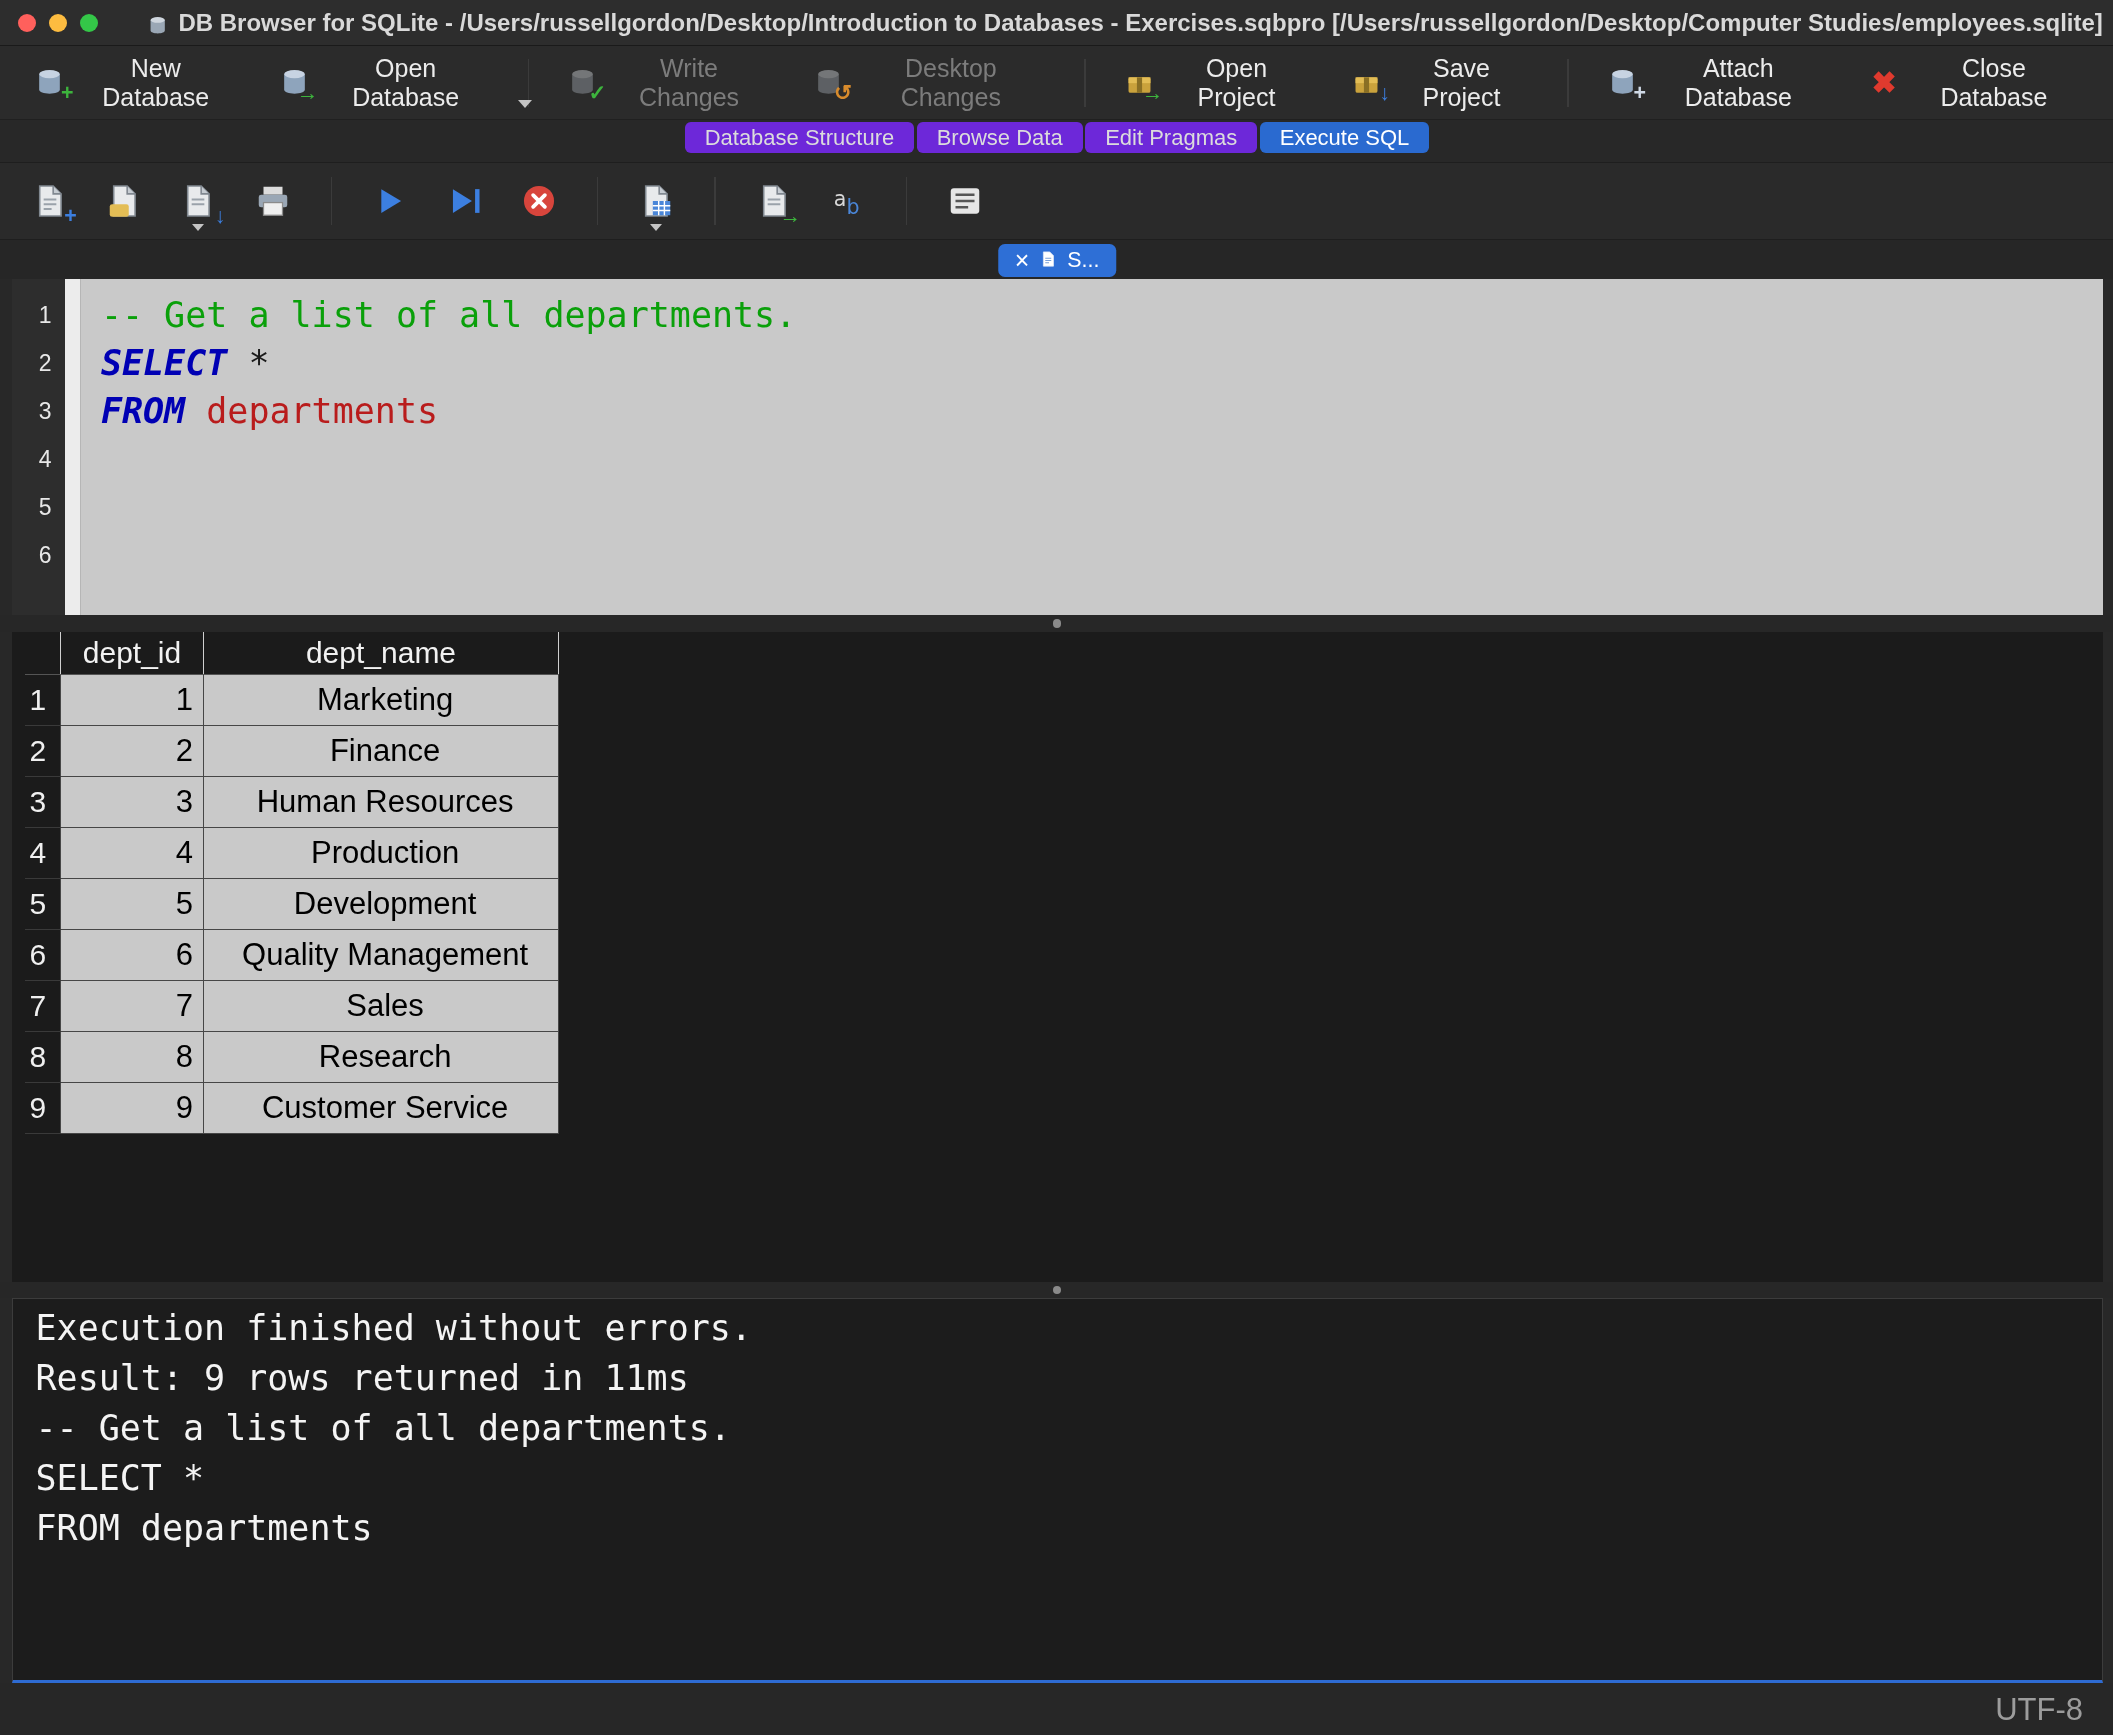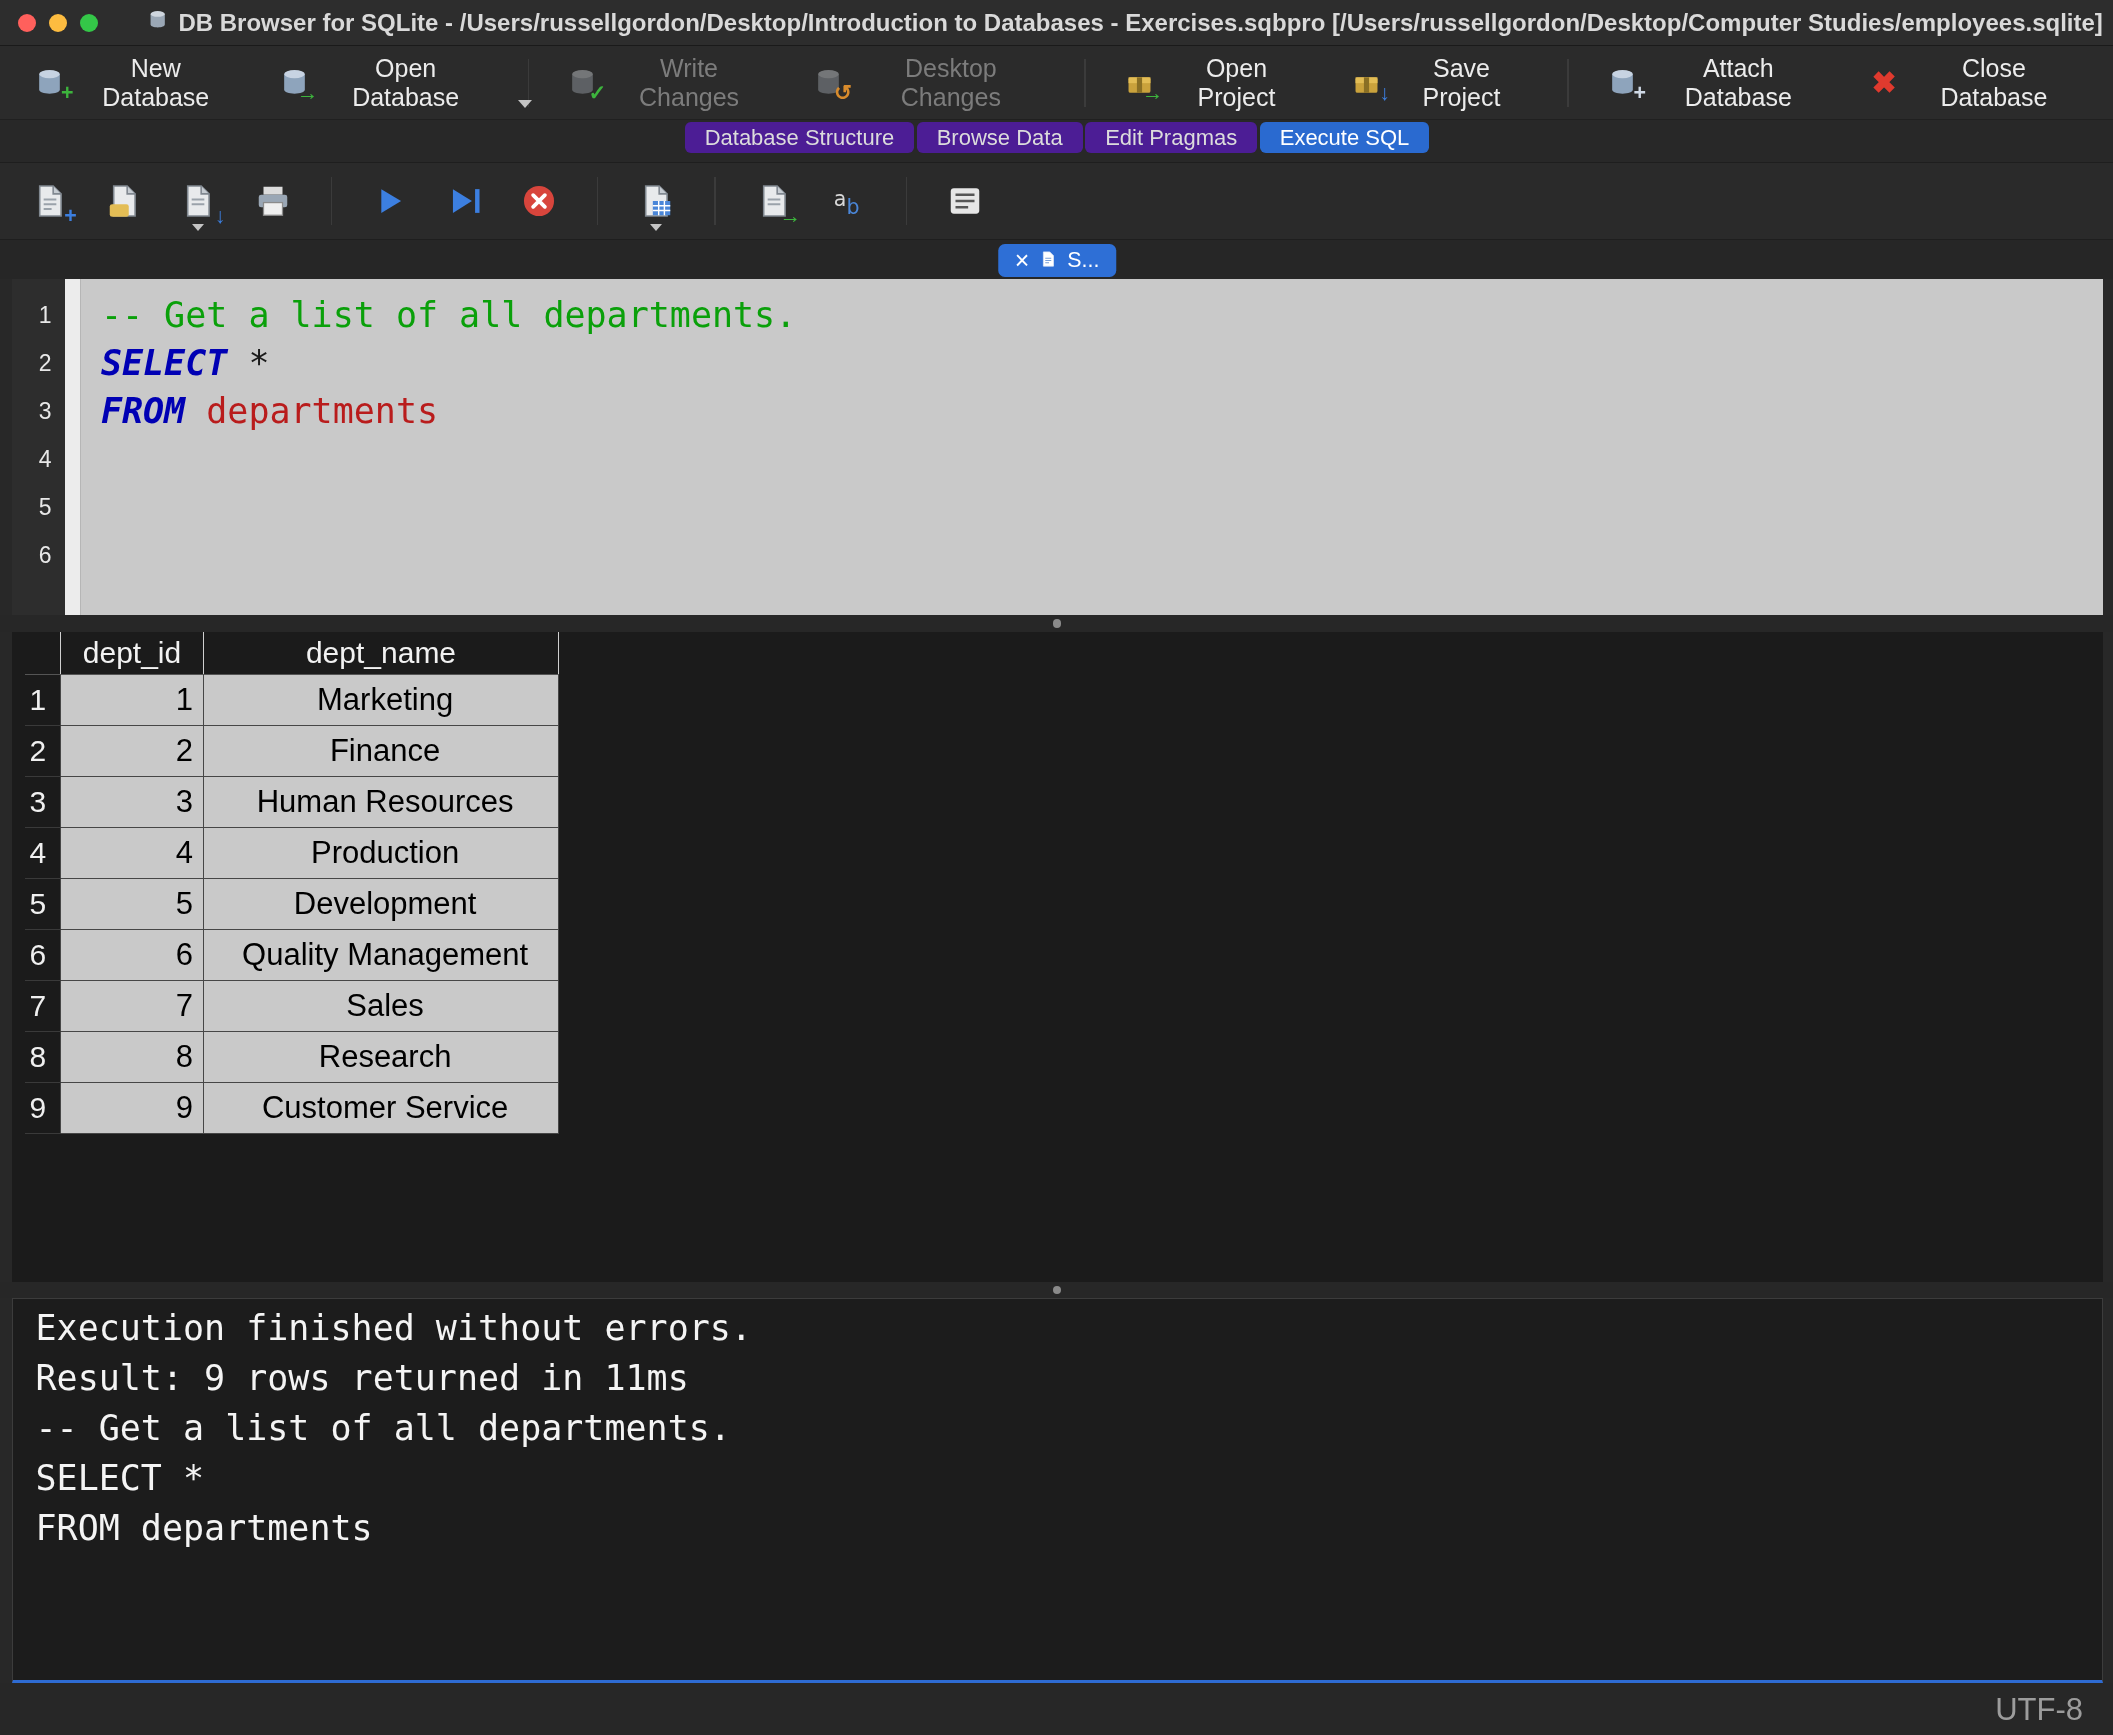--- a/index.html
+++ b/index.html
@@ -5,21 +5,21 @@
   * { margin:0; padding:0; box-sizing:border-box; }
   html,body { width:2114px; height:1735px; overflow:hidden; background:#282828;
               font-family:"Liberation Sans", sans-serif; }
 
   
   .titlebar { height:46px; background:#2d2d2d; border-bottom:0.8px solid #1a1a1a;
               display:flex; align-items:center; position:relative; }
   .traffic { display:flex; gap:13px; margin-left:18px; }
   .light { width:18px; height:18px; border-radius:50%; }
   .light.red { background:#ff605c; } .light.yellow { background:#fdbc40; } .light.green { background:#34c748; }
-  .title-wrap { display:flex; align-items:flex-start; gap:10px; margin-left:49px; overflow:hidden; }
+  .title-wrap { display:flex; align-items:flex-end; gap:10px; margin-left:49px; overflow:hidden; }
   .title-text { font-size:24px; font-weight:bold; color:#d9d9d9; white-space:nowrap; }
 
   
   .main-toolbar { height:74px; background:#2b2b2b; border-bottom:1.6px solid #202020;
                   display:flex; align-items:center; padding:0 18px; gap:11.5px; }
   .tbtn { position:relative; display:flex; align-items:center; gap:11.5px; height:54px;
           padding:0 16.4px; background:transparent; border:none; font-size:25px; color:#ececec;
           font-family:"Liberation Sans", sans-serif; }
   .tbtn.disabled { color:#7c7c7c; }
   .tbtn.disabled svg { opacity:.45; filter:grayscale(.7); }
@@ -29,21 +29,21 @@
   .b-green { color:#3db43d; } .b-blue { color:#3c7fe0; } .b-orange { color:#d88b2c; } .b-gray { color:#cfd9e6; }
   .x-red { font-size:30px; font-weight:bold; color:#e03a2e; line-height:1; }
   .tsep { width:1.6px; height:48px; background:#3b3b3b; margin:0 10px; }
   .chev { width:0; height:0; border-left:7.4px solid transparent; border-right:7.4px solid transparent;
           border-top:8.2px solid #c4c4c4; }
   .chev-split { position:absolute; right:-26px; bottom:1.6px; }
 
   
   .view-tabs { height:35px; display:flex; justify-content:center; align-items:center; gap:2.5px; background:#282828; }
   .vtab { height:31px; padding:0 20px; display:flex; align-items:center; font-size:22px;
-          color:#dcdcdc; background:#4c1d95; border:none; border-radius:5.8px;
+          color:#dcdcdc; background:#6d28d9; border:none; border-radius:5.8px;
           font-family:"Liberation Sans", sans-serif; }
   .vtab.active { background:#2a6ad0; color:#ffffff; }
 
   
   .sql-toolbar { height:78px; margin-top:7.4px; background:#2a2a2a; border-top:1.6px solid #1e1e1e;
                  border-bottom:1.6px solid #1e1e1e; display:flex; align-items:center; padding:0 23px; gap:21.4px; }
   .icon-btn { position:relative; width:53px; height:53px; display:flex; align-items:center;
               justify-content:center; background:transparent; border:none; }
   .ico2 { width:38px; height:38px; display:block; }
   .chev-under { position:absolute; left:50%; transform:translateX(-50%); bottom:-3.3px;

